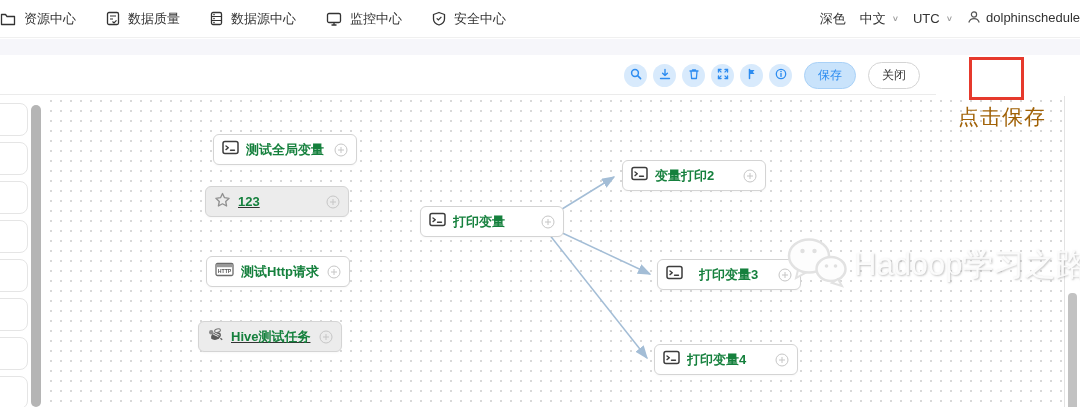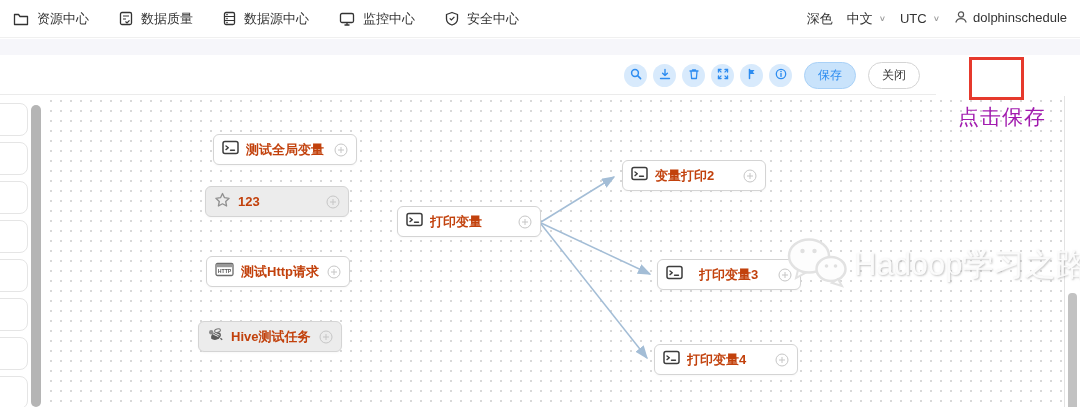--- a/index.html
+++ b/index.html
@@ -6,21 +6,21 @@
   html,body { width:1080px; height:407px; overflow:hidden; }
   body {
     font-family:"Liberation Sans","DejaVu Sans",sans-serif;
     background:#fff; position:relative; color:#333;
   }
 
   
   .topnav {
     position:absolute; left:0; top:0; width:1080px; height:38px;
     background:#fff; border-bottom:1px solid #f0f0f0;
-    display:flex; align-items:center; padding:0 13px;
+    display:flex; align-items:center; padding:0 0;
   }
   .nav-left { display:flex; align-items:center; gap:30px; }
   .nav-item { display:flex; align-items:center; gap:8px; font-size:13px; color:#333; cursor:pointer; white-space:nowrap; }
   .nav-item svg { display:block; }
   .nav-right { margin-left:auto; display:flex; align-items:center; gap:14px; font-size:13px; color:#333; white-space:nowrap; }
   .chev { color:#9a9a9a; font-size:10px; margin-left:-8px; transform:scaleY(0.8); }
   .userbox { display:flex; gap:5px; overflow:hidden; }
 
   
   .strip { position:absolute; left:0; top:39px; width:1080px; height:16px; background:#f6f6fa; }
@@ -37,21 +37,21 @@
   }
   .btn {
     height:27px; border-radius:14px; font-size:12px; display:flex; align-items:center;
     justify-content:center; cursor:pointer; padding:0 13px; white-space:nowrap;
   }
   .btn-save { background:#c9e3fb; color:#2d8cf0; border:1px solid #a9d1f7; margin-left:6px; }
   .btn-close { background:#fff; color:#333; border:1px solid #d4d4d4; margin-left:6px; }
 
   
   .red-box { position:absolute; left:969px; top:57px; width:55px; height:43px; border:3px solid #e6392c; z-index:30; pointer-events:none; }
-  .red-label { position:absolute; left:958px; top:103px; font-size:21px; color:#a21caf; z-index:30; letter-spacing:1px; font-weight:500; }
+  .red-label { position:absolute; left:958px; top:103px; font-size:21px; color:#a16207; z-index:30; letter-spacing:1px; font-weight:500; }
 
   
   .canvas {
     position:absolute; left:0; top:96px; width:1080px; height:311px; background:#fff; overflow:hidden;
   }
   .grid {
     position:absolute; left:46px; top:0; width:1018px; height:311px;
     background-image:radial-gradient(circle, #d8d8d8 1px, transparent 1.1px);
     background-size:10px 10px;
   }
@@ -67,22 +67,22 @@
   
   .edges { position:absolute; left:0; top:0; width:1080px; height:407px; z-index:2; pointer-events:none; }
 
   
   .node {
     position:absolute; width:144px; height:31px; background:#fff;
     border:1px solid #d4d4d4; border-radius:6px; display:flex; align-items:center;
     padding:0 8px; gap:7px; z-index:3; cursor:pointer;
     box-shadow:0 1px 2px rgba(0,0,0,0.03);
   }
-  .node.grey { background:#ececec; }
-  .node-label { font-size:13px; font-weight:600; color:#c2410c; flex:1; white-space:nowrap; overflow:hidden; }
+  .node.grey { background:#ececec;text-decoration:underline; }
+  .node-label { font-size:13px; font-weight:600; color:#15803d; flex:1; white-space:nowrap; overflow:hidden; }
   .node-port { display:flex; align-items:center; }
 
   
   .watermark {
     position:absolute; left:786px; top:236px; z-index:5; display:flex; align-items:center; gap:6px;
     pointer-events:none;
   }
   .wm-text {
     font-size:31px; font-weight:500; color:#fbfbfb;
     text-shadow:1px 1px 2px rgba(150,150,150,0.55), -1px -1px 0 rgba(255,255,255,0.9);
@@ -313,21 +313,21 @@
   </span>
   <span class="node-label">Hive测试任务</span>
   <span class="node-port">
     <svg width="14" height="14" viewBox="0 0 14 14">
         <circle cx="7" cy="7" r="6" fill="none" stroke="#c6c6c6" stroke-width="1"></circle>
         <path d="M7 4v6M4 7h6" stroke="#c6c6c6" stroke-width="1"></path>
       </svg>
   </span>
 </div>
 
-<div class="node" style="left:397px; top:206px;">
+<div class="node" style="left:420px; top:206px;">
   <span>
     <svg width="17" height="15" viewBox="0 0 17 15">
         <rect x="1" y="1.5" width="15" height="12" rx="2" fill="none" stroke="#3d3d3d" stroke-width="1.5"></rect>
         <path d="M4 6l2.3 1.8L4 9.6" fill="none" stroke="#3d3d3d" stroke-width="1.4" stroke-linecap="round" stroke-linejoin="round"></path>
         <path d="M8.5 10.2h4" stroke="#3d3d3d" stroke-width="1.4" stroke-linecap="round"></path>
       </svg>
   </span>
   <span class="node-label">打印变量</span>
   <span class="node-port">
     <svg width="14" height="14" viewBox="0 0 14 14">

